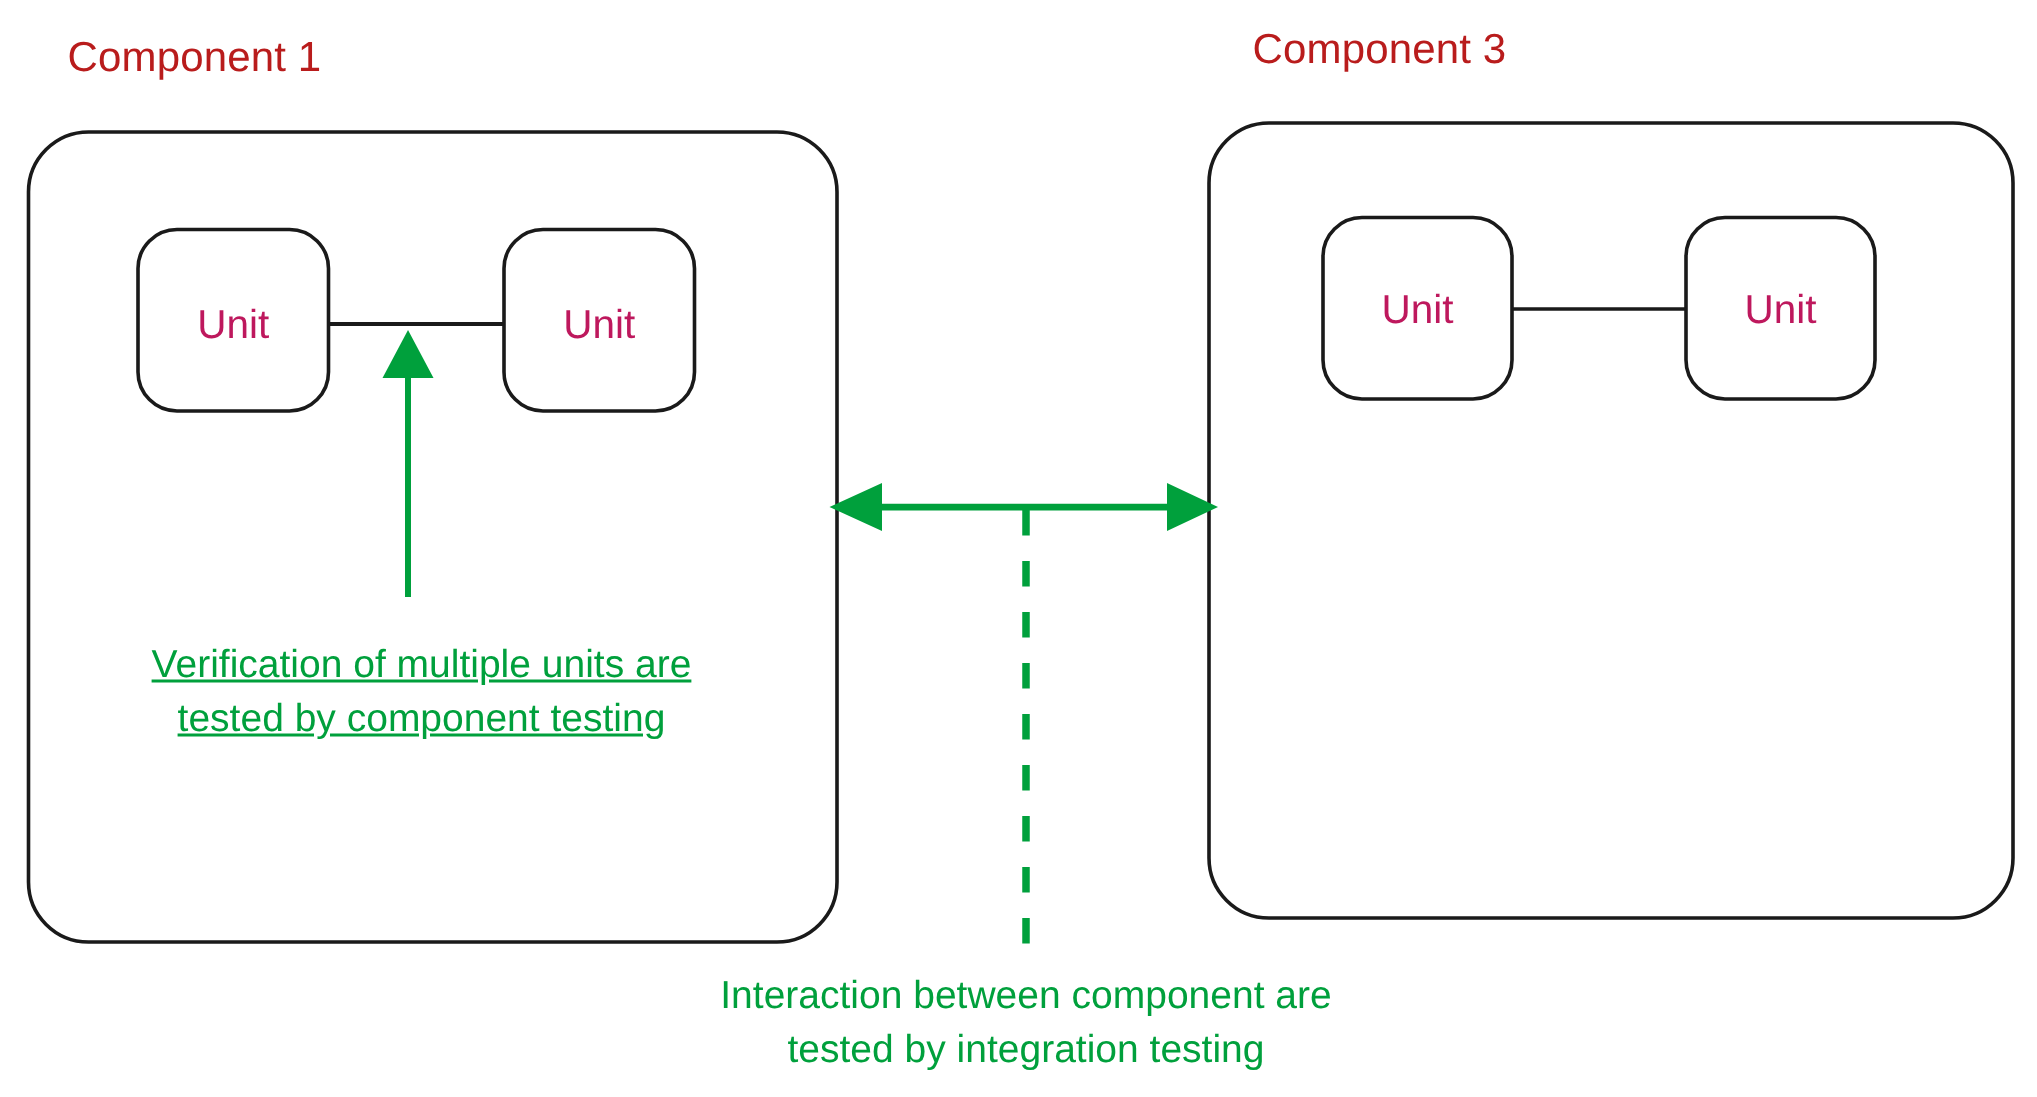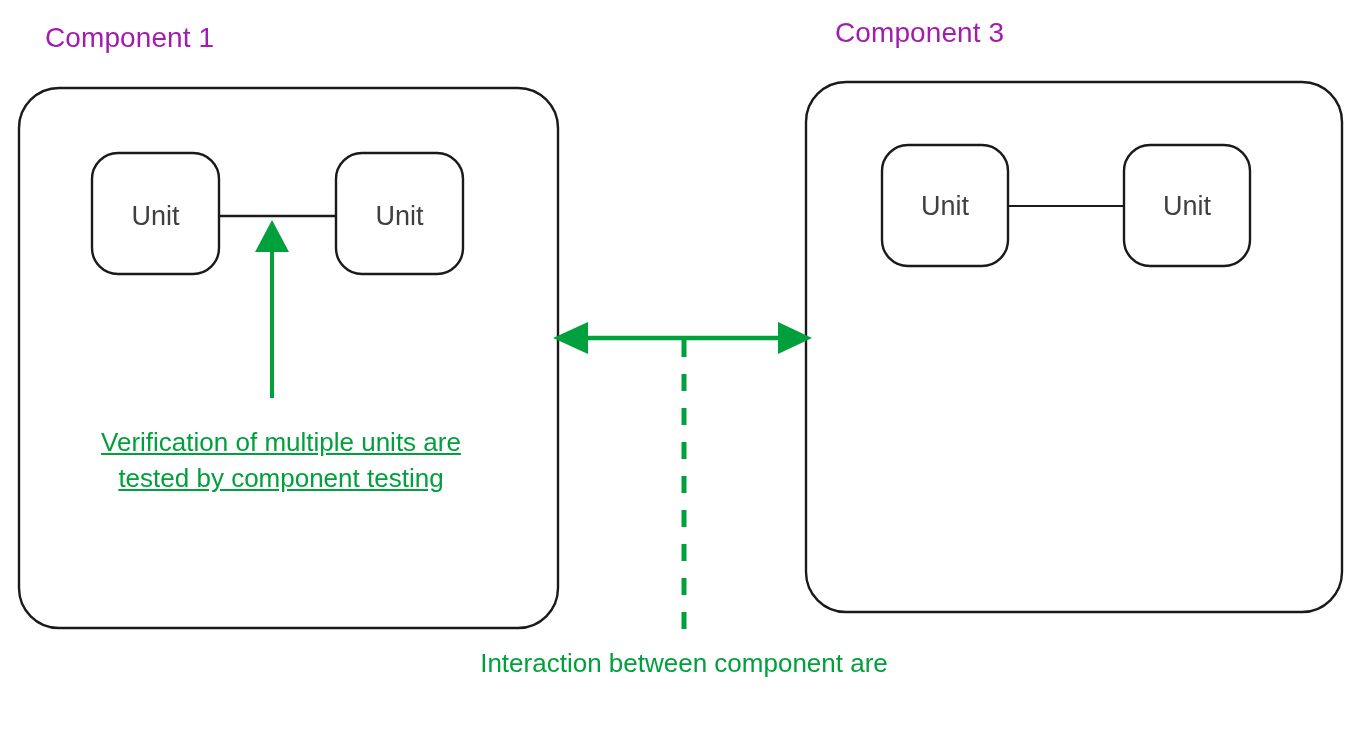--- a/index.html
+++ b/index.html
@@ -19,32 +19,32 @@
     position: absolute;
     top: 0;
     left: 0;
     width: 1358px;
     height: 731px;
   }
   .component-title {
     position: absolute;
     font-family: "Liberation Sans", sans-serif;
     font-size: 28px;
-    color: #a21caf;
+    color: #b91c1c;
     white-space: nowrap;
     letter-spacing: 0.1px;
   }
   #component-1-title { left: 45px; top: 22px; }
   #component-2-title { left: 835px; top: 17px; }
 
   .unit-label {
     position: absolute;
     font-family: "Liberation Sans", sans-serif;
     font-size: 27px;
-    color: #404040;
+    color: #be185d;
     white-space: nowrap;
     text-align: center;
   }
 
   .annotation {
     position: absolute;
     font-family: "Liberation Sans", sans-serif;
     font-size: 26px;
     line-height: 36px;
     color: #00a03c;
@@ -105,15 +105,16 @@
   <div class="unit-label" style="left:882px; top:191px; width:126px;">Unit</div>
   <div class="unit-label" style="left:1124px; top:191px; width:126px;">Unit</div>
 
   <div class="annotation" id="component-testing-annotation">
     <span class="annotation-line">Verification of multiple units are</span>
     <span class="annotation-line">tested by component testing</span>
   </div>
 
   <div class="annotation" id="integration-testing-annotation">
     <span class="annotation-line">Interaction between component are</span>
+    <span class="annotation-line">tested by integration testing</span>
   </div>
 
 </div>
 
 </body></html>

